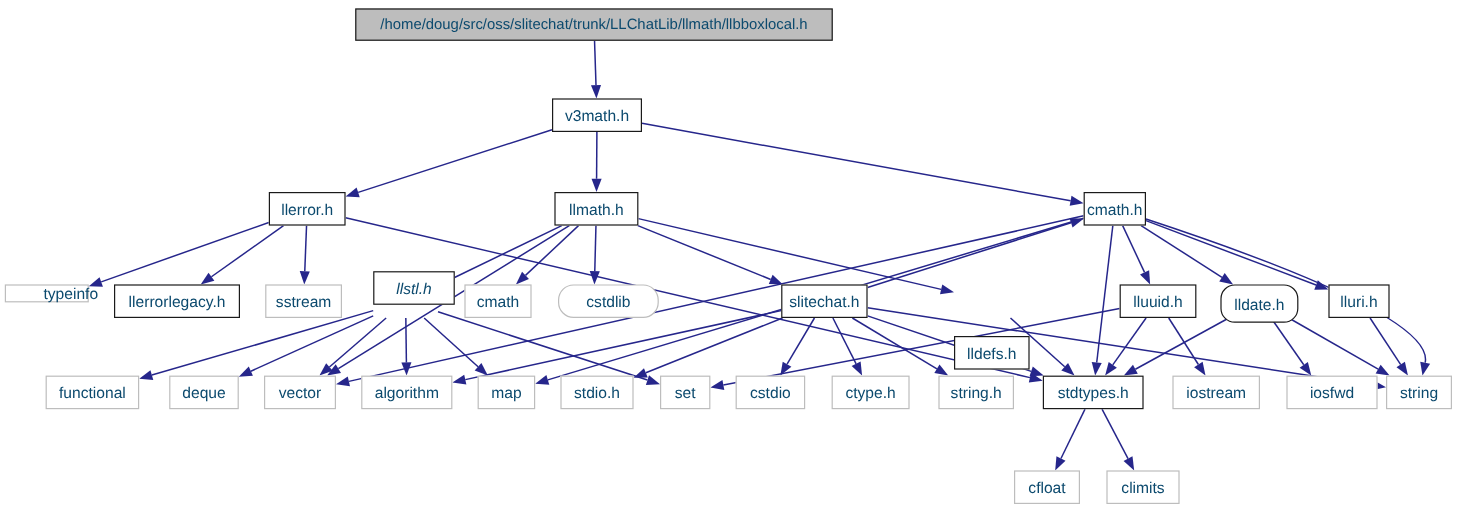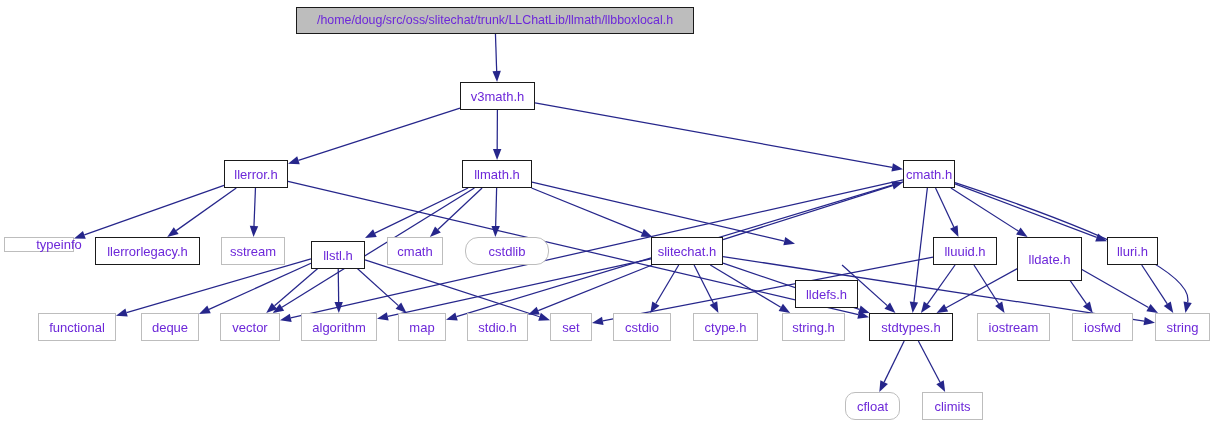--- a/index.html
+++ b/index.html
@@ -1,20 +1,20 @@
 <!DOCTYPE html>
 <html><head>
 <meta charset="utf-8">
 <style>
   html,body{margin:0;padding:0;background:#ffffff;}
   .stage{position:relative;width:1215px;height:427px;background:#ffffff;overflow:hidden;
          font-family:"Liberation Sans",sans-serif;}
   .stage svg{position:absolute;left:0;top:0;}
   .node{position:absolute;box-sizing:border-box;display:flex;align-items:center;justify-content:center;
-        background:#ffffff;color:#6d28d9;font-size:13px;white-space:nowrap;line-height:1;}
+        background:#ffffff;color:#0c4a6e;font-size:13px;white-space:nowrap;line-height:1;}
   .node--internal{border:1px solid #1a1a1a;}
   .node--system{border:1px solid #bdbdbd;}
   .node--main{border:1px solid #1a1a1a;font-size:12.4px;}
 </style>
 </head>
 <body>
 
 <div class="stage">
   <svg id="edges-svg" width="1215" height="427">
       <path d="M495.44701986754967,34 L496.67238494976044,71.00602548276458" fill="none" stroke="#26268b" stroke-width="1.25"></path>
@@ -110,38 +110,38 @@
     </svg>
   <div id="nodes-layer">
       <div class="node node--main" style="left: 296px; top: 7px; width: 398px; height: 27px; background: rgb(189, 189, 189); border-color: rgb(26, 26, 26);">/home/doug/src/oss/slitechat/trunk/LLChatLib/llmath/llbboxlocal.h</div>
       <div class="node node--internal" style="left: 460px; top: 82px; width: 75px; height: 28px; border-color: rgb(26, 26, 26);">v3math.h</div>
       <div class="node node--internal" style="left: 224px; top: 160px; width: 64px; height: 28px; border-color: rgb(26, 26, 26);">llerror.h</div>
       <div class="node node--internal" style="left: 462px; top: 160px; width: 70px; height: 28px; border-color: rgb(26, 26, 26);">llmath.h</div>
       <div class="node node--internal" style="left: 903px; top: 160px; width: 52px; height: 28px; border-color: rgb(26, 26, 26);">cmath.h</div>
       <div class="node node--system" style="left: 4px; top: 237px; width: 70px; height: 15px; border-color: rgb(189, 189, 189); padding-left: 40px;">typeinfo</div>
       <div class="node node--internal" style="left: 95px; top: 237px; width: 105px; height: 28px; border-color: rgb(26, 26, 26);">llerrorlegacy.h</div>
       <div class="node node--system" style="left: 221px; top: 237px; width: 64px; height: 28px; border-color: rgb(189, 189, 189);">sstream</div>
-      <div class="node node--internal" style="left: 311px; top: 241px; width: 54px; height: 28px; border-color: rgb(26, 26, 26);">llstl.h</div>
+      <div class="node node--internal" style="left: 311px; top: 226px; width: 68px; height: 28px; border-color: rgb(26, 26, 26); font-style: italic;">llstl.h</div>
       <div class="node node--system" style="left: 387px; top: 237px; width: 56px; height: 28px; border-color: rgb(189, 189, 189);">cmath</div>
       <div class="node node--system" style="left: 465px; top: 237px; width: 84px; height: 28px; border-color: rgb(189, 189, 189); border-radius: 13px;">cstdlib</div>
       <div class="node node--internal" style="left: 651px; top: 237px; width: 72px; height: 28px; border-color: rgb(26, 26, 26);">slitechat.h</div>
       <div class="node node--internal" style="left: 795px; top: 237px; width: 63px; height: 28px; border-color: rgb(26, 26, 26); margin-top: 43px;">lldefs.h</div>
       <div class="node node--internal" style="left: 933px; top: 237px; width: 64px; height: 28px; border-color: rgb(26, 26, 26);">lluuid.h</div>
-      <div class="node node--internal" style="left: 1017px; top: 237px; width: 65px; height: 44px; border-color: rgb(26, 26, 26);">lldate.h</div>
+      <div class="node node--internal" style="left: 1017px; top: 237px; width: 65px; height: 32px; border-color: rgb(26, 26, 26); border-radius: 12px;">lldate.h</div>
       <div class="node node--internal" style="left: 1107px; top: 237px; width: 51px; height: 28px; border-color: rgb(26, 26, 26);">lluri.h</div>
       <div class="node node--system" style="left: 38px; top: 313px; width: 78px; height: 28px; border-color: rgb(189, 189, 189);">functional</div>
       <div class="node node--system" style="left: 141px; top: 313px; width: 58px; height: 28px; border-color: rgb(189, 189, 189);">deque</div>
       <div class="node node--system" style="left: 220px; top: 313px; width: 60px; height: 28px; border-color: rgb(189, 189, 189);">vector</div>
       <div class="node node--system" style="left: 301px; top: 313px; width: 76px; height: 28px; border-color: rgb(189, 189, 189);">algorithm</div>
       <div class="node node--system" style="left: 398px; top: 313px; width: 48px; height: 28px; border-color: rgb(189, 189, 189);">map</div>
       <div class="node node--system" style="left: 467px; top: 313px; width: 61px; height: 28px; border-color: rgb(189, 189, 189); text-align: right;">stdio.h</div>
       <div class="node node--system" style="left: 550px; top: 313px; width: 42px; height: 28px; border-color: rgb(189, 189, 189);">set</div>
       <div class="node node--system" style="left: 613px; top: 313px; width: 58px; height: 28px; border-color: rgb(189, 189, 189);">cstdio</div>
       <div class="node node--system" style="left: 693px; top: 313px; width: 65px; height: 28px; border-color: rgb(189, 189, 189);">ctype.h</div>
       <div class="node node--system" style="left: 782px; top: 313px; width: 63px; height: 28px; border-color: rgb(189, 189, 189);">string.h</div>
       <div class="node node--internal" style="left: 869px; top: 313px; width: 84px; height: 28px; border-color: rgb(26, 26, 26); text-align: right;">stdtypes.h</div>
       <div class="node node--system" style="left: 977px; top: 313px; width: 73px; height: 28px; border-color: rgb(189, 189, 189);">iostream</div>
-      <div class="node node--system" style="left: 1072px; top: 313px; width: 61px; height: 28px; border-color: rgb(189, 189, 189);">iosfwd</div>
+      <div class="node node--system" style="left: 1072px; top: 313px; width: 76px; height: 28px; border-color: rgb(189, 189, 189);">iosfwd</div>
       <div class="node node--system" style="left: 1155px; top: 313px; width: 55px; height: 28px; border-color: rgb(189, 189, 189);">string</div>
-      <div class="node node--system" style="left: 845px; top: 392px; width: 55px; height: 28px; border-color: rgb(189, 189, 189); border-radius: 10px;">cfloat</div>
+      <div class="node node--system" style="left: 845px; top: 392px; width: 55px; height: 28px; border-color: rgb(189, 189, 189);">cfloat</div>
       <div class="node node--system" style="left: 922px; top: 392px; width: 61px; height: 28px; border-color: rgb(189, 189, 189);">climits</div>
     </div>
 </div>
 
 </body></html>

